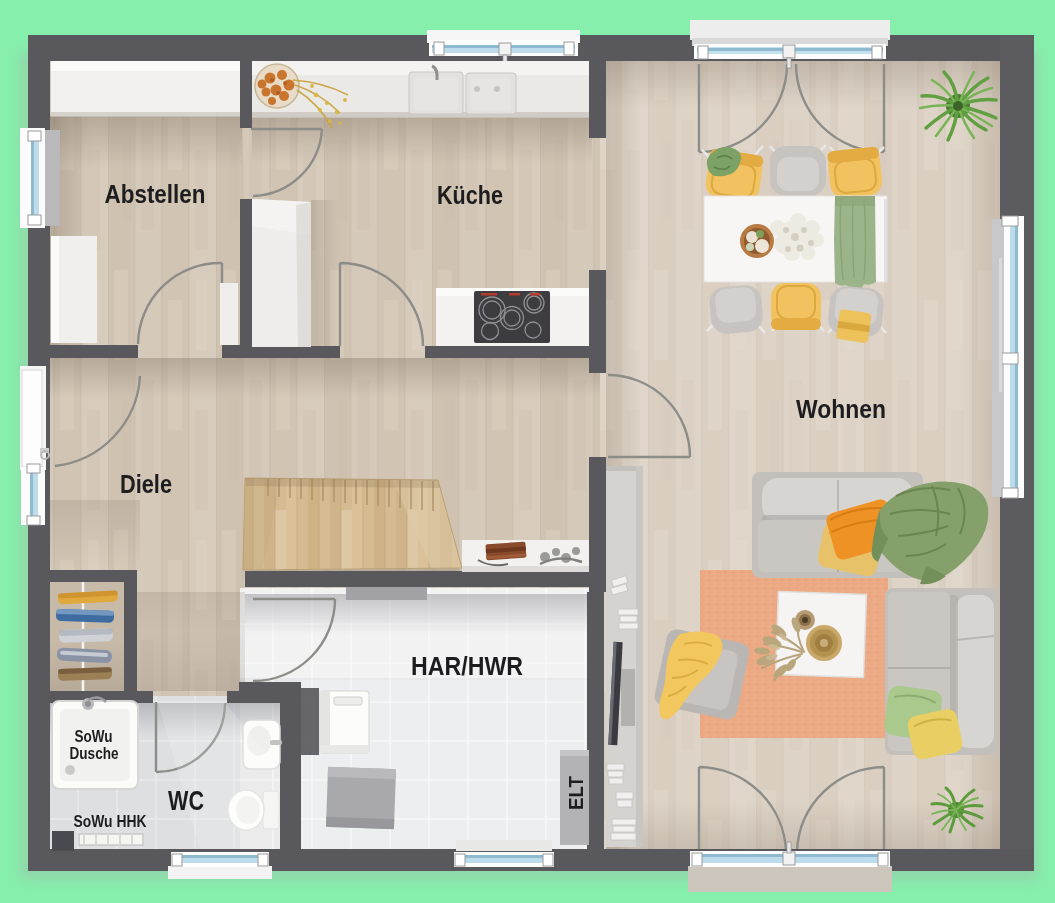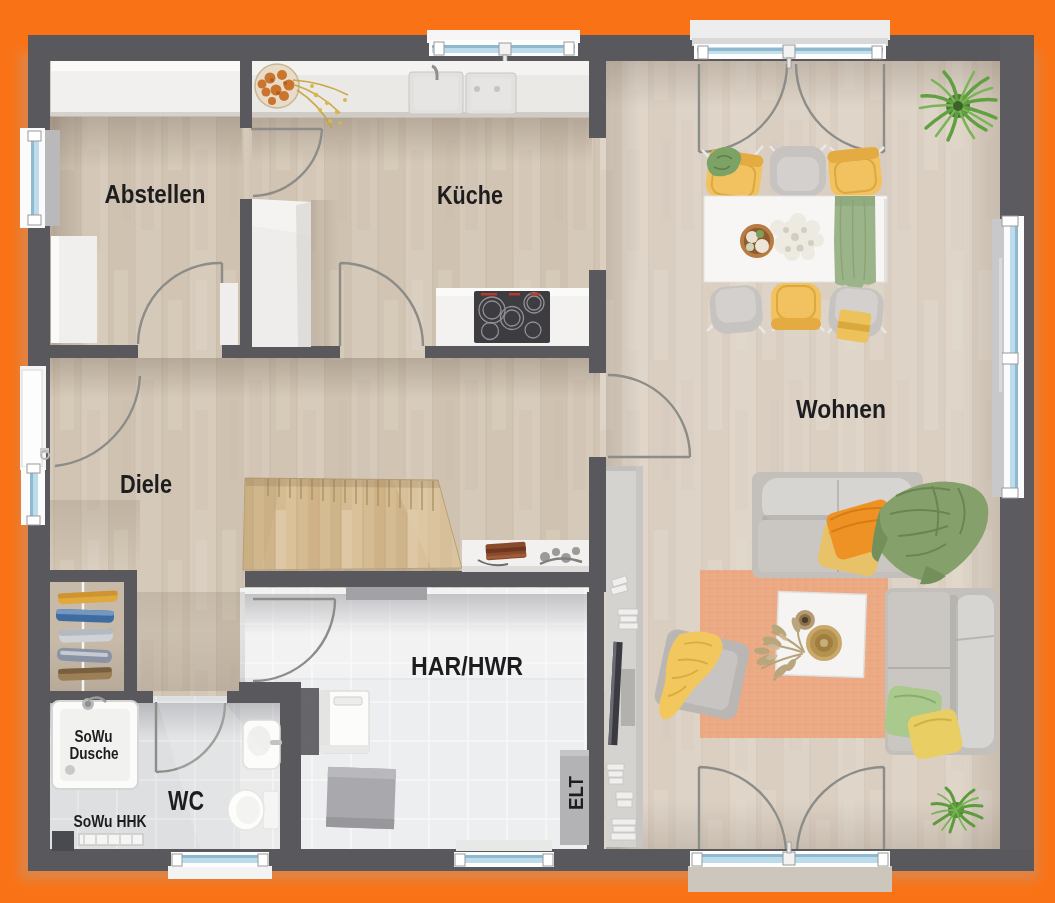--- a/index.html
+++ b/index.html
@@ -1,16 +1,16 @@
 <!DOCTYPE html>
 <html><head>
 <meta charset="utf-8">
 <style>
   html,body{margin:0;padding:0;background:#ffffff;}
-  #stage{position:relative;width:1055px;height:903px;background:#f97316;overflow:hidden;
+  #stage{position:relative;width:1055px;height:903px;background:#86efac;overflow:hidden;
     font-family:"Liberation Sans", sans-serif;}
   svg{position:absolute;top:0;left:0;}
   text{font-family:"Liberation Sans", sans-serif;}
 </style>
 </head>
 <body>
 <div id="stage">
 <svg width="1055" height="903" viewBox="0 0 1055 903">
 <defs>
   <pattern id="wood" width="108" height="260" patternUnits="userSpaceOnUse">

